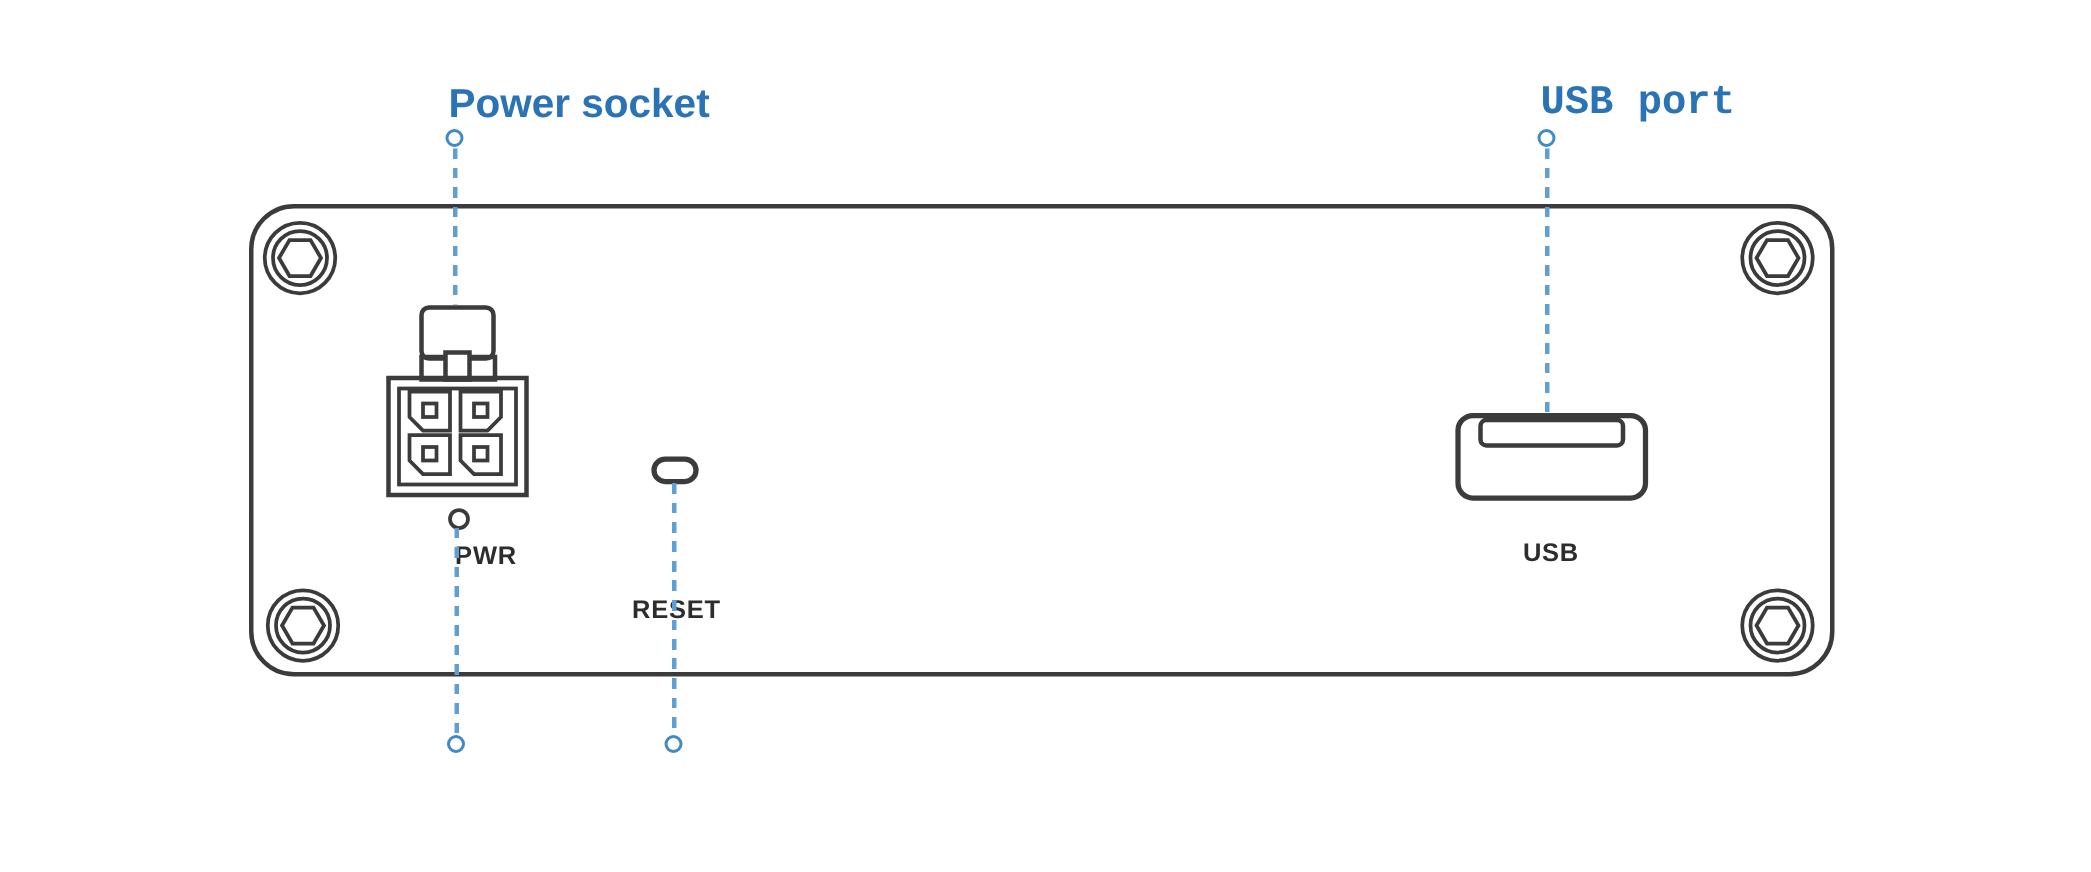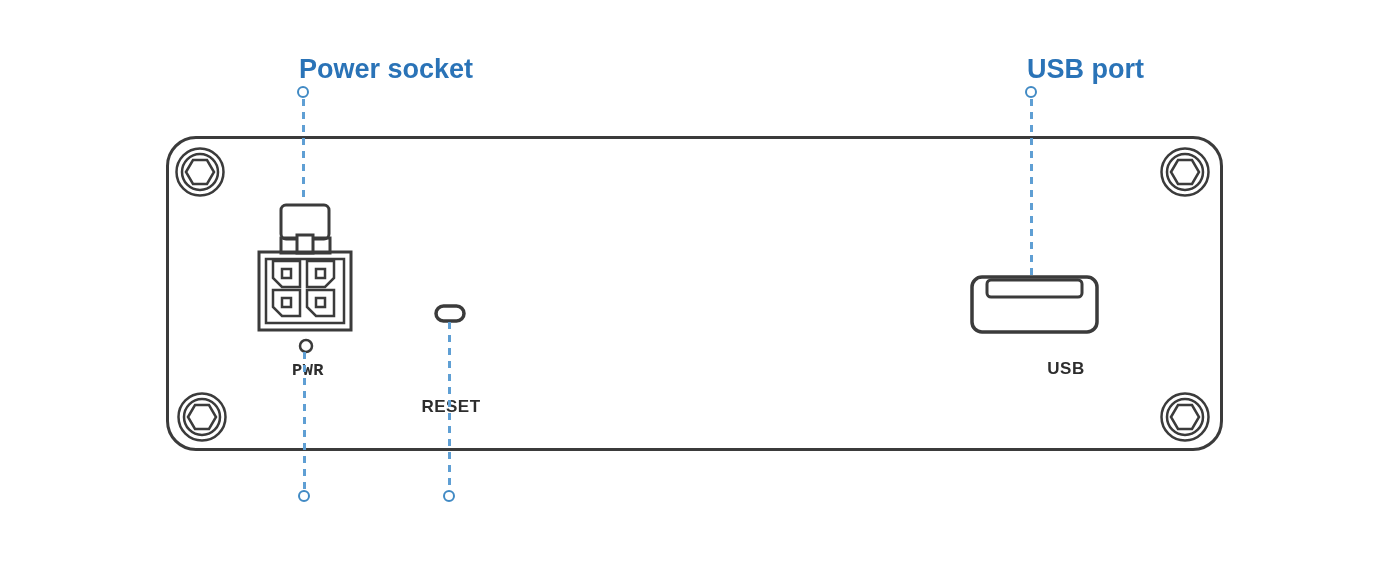--- a/index.html
+++ b/index.html
@@ -59,26 +59,26 @@
   }
   .leader-power-socket{left:302px;top:99px;height:104px;}
   .leader-usb-port{left:1030px;top:99px;height:177px;}
   .leader-power-led{left:303px;top:352px;height:139px;}
   .leader-reset{left:448px;top:322px;height:169px;}
   .dot-power-socket{left:297px;top:86px;}
   .dot-usb-port{left:1025px;top:86px;}
   .dot-power-led{left:298px;top:490px;}
   .dot-reset{left:443px;top:490px;}
   .lbl-power-socket{left:299px;top:56px;}
-  .lbl-usb-port{left:1027px;top:56px;}
+  .lbl-usb-port{left:1027px;top:56px;font-family:Liberation Mono, monospace;}
   .lbl-power-led{left:167px;top:508px;}
   .lbl-reset-button{left:443px;top:508px;}
-  .lbl-pwr{left:308px;top:362px;font-family:Liberation Mono, monospace;}
+  .lbl-pwr{left:324px;top:362px;}
   .lbl-reset{left:451px;top:362px;margin-top:36px;}
-  .lbl-usb{left:1066px;top:360px;}
+  .lbl-usb{left:1034px;top:360px;}
 </style>
 </head>
 <body>
 
 <div class="canvas">
 
   <div class="panel"></div>
 
   <svg class="hw-svg" viewBox="0 0 1394 581">
     <g fill="none" stroke="#3b3b3b">

